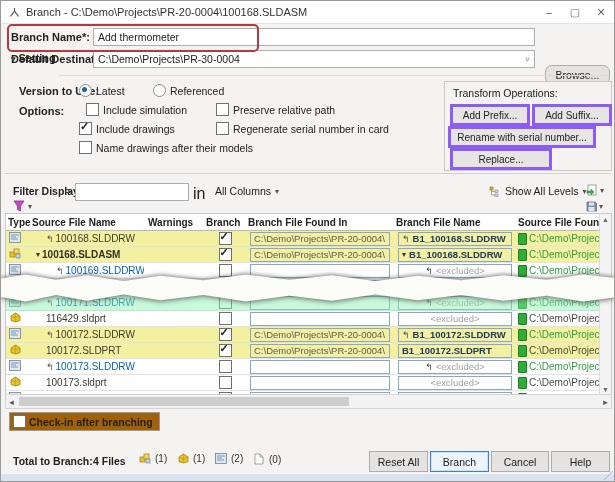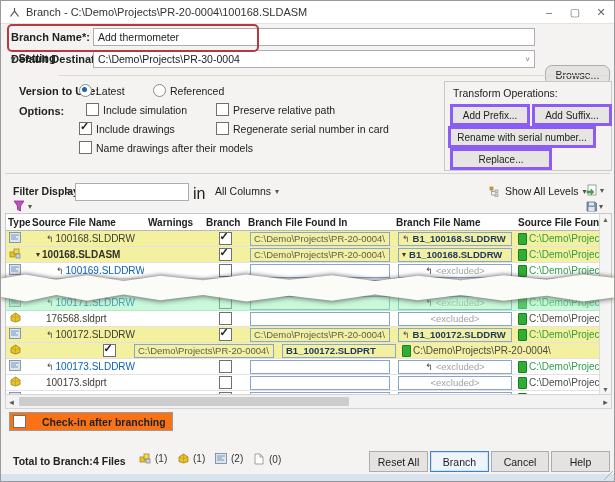--- a/index.html
+++ b/index.html
@@ -72,21 +72,21 @@
   .vault-icon{width:7px;height:10px;background:#2eae35;border:1px solid #1d7c26;border-radius:1px;flex:0 0 auto;display:inline-block;}
   .vscroll{position:absolute;right:0;top:0;width:11px;height:100%;background:#f4f4f4;border-left:1px solid #dcdcdc;display:flex;flex-direction:column;justify-content:space-between;align-items:center;font-size:7px;color:#666;}
   .vscroll span{padding:2px 0;}
   .hscroll{position:absolute;left:4px;top:393px;width:605px;height:13px;background:#f2f2f2;border:1px solid #d4d4d4;display:flex;align-items:center;}
   .hs-arrow{width:11px;text-align:center;font-size:9px;color:#555;flex:0 0 auto;}
   .hs-thumb{height:9px;background:#cdcdcd;border-radius:1px;width:330px;margin-left:2px;}
   
   .tear-outer{position:absolute;left:0px;top:271px;width:613px;height:32px;z-index:20;filter:drop-shadow(0 -1px 2px rgba(60,60,60,0.55)) drop-shadow(0 2px 2px rgba(60,60,60,0.45));pointer-events:none;}
   .tear{width:100%;height:100%;background:#fbfbf8;clip-path:polygon(0 20%,4% 8%,9% 24%,14% 10%,20% 28%,26% 12%,33% 26%,40% 8%,47% 24%,54% 10%,61% 28%,68% 12%,75% 26%,82% 10%,89% 24%,95% 8%,100% 18%,100% 80%,95% 92%,89% 74%,82% 90%,75% 72%,68% 88%,61% 70%,54% 90%,47% 74%,40% 92%,33% 72%,26% 88%,20% 70%,14% 90%,9% 72%,4% 92%,0 78%);}
   
-  .checkin{position:absolute;left:8px;top:411px;display:flex;align-items:center;gap:16px;border:1px solid #9a9a9a;padding:2px 6px 2px 3px;background:#f97316;font-weight:bold;font-size:10.5px;}
+  .checkin{position:absolute;left:8px;top:411px;display:flex;align-items:center;gap:3px;border:1px solid #9a9a9a;padding:2px 6px 2px 3px;background:#a16207;font-weight:bold;font-size:10.5px;}
   .total-label{position:absolute;left:12px;top:454px;font-weight:bold;font-size:10.5px;}
   .total-value{position:absolute;left:92px;top:454px;font-weight:bold;font-size:10.5px;}
   .count-group{position:absolute;top:452px;display:flex;align-items:center;gap:3px;font-size:10px;color:#333;}
   .bottom-strip{position:absolute;left:0;bottom:0;width:100%;height:7px;background:#d9e3ef;}
   .grip{position:absolute;right:1px;bottom:1px;width:9px;height:9px;background:
     linear-gradient(135deg,transparent 45%,#aab4c0 45%,#aab4c0 55%,transparent 55%);}
   svg{display:block;}
 </style>
 </head>
 <body>
@@ -393,21 +393,21 @@
         </div>
         <div class="trow">
           <div class="cell col-type"><span style="display:inline-flex;width:14px;justify-content:center;flex:0 0 auto;">
               <svg width="11" height="11" viewBox="0 0 11 11">
                 <path d="M5.5 1L10 4v4.5L5.5 10 1 8.5V4z" fill="#e9c32a" stroke="#9a7d10" stroke-width="0.8"></path>
                 <path d="M5.5 1v9M1 4l4.5 2L10 4" stroke="#b99a18" stroke-width="0.6" fill="none"></path>
               </svg>
             </span></div>
           <div class="cell col-name">
             <div class="name-inner" style="padding-left:14px;">
-              <span class="fname">176568.sldprt</span>
+              <span class="fname">116429.sldprt</span>
             </div>
           </div>
           <div class="cell col-warn"></div>
           <div class="cell col-branch">
             <span class="checkbox"></span>
           </div>
           <div class="cell col-found" style="display:flex;">
             <div class="boxcell">
               <span class="pathtext"></span>
             </div>
@@ -455,20 +455,25 @@
             <span class="src-text">C:\Demo\Projects\PR-20-0004\</span>
           </div>
         </div>
         <div class="trow yellow">
           <div class="cell col-type"><span style="display:inline-flex;width:14px;justify-content:center;flex:0 0 auto;">
               <svg width="11" height="11" viewBox="0 0 11 11">
                 <path d="M5.5 1L10 4v4.5L5.5 10 1 8.5V4z" fill="#e9c32a" stroke="#9a7d10" stroke-width="0.8"></path>
                 <path d="M5.5 1v9M1 4l4.5 2L10 4" stroke="#b99a18" stroke-width="0.6" fill="none"></path>
               </svg>
             </span></div>
+          <div class="cell col-name">
+            <div class="name-inner" style="padding-left:14px;">
+              <span class="fname">100172.SLDPRT</span>
+            </div>
+          </div>
           <div class="cell col-warn"></div>
           <div class="cell col-branch">
             <span class="checkbox on"></span>
           </div>
           <div class="cell col-found" style="display:flex;">
             <div class="boxcell">
               <span class="pathtext">C:\Demo\Projects\PR-20-0004\</span>
             </div>
           </div>
           <div class="cell col-bfn" style="display:flex;">

